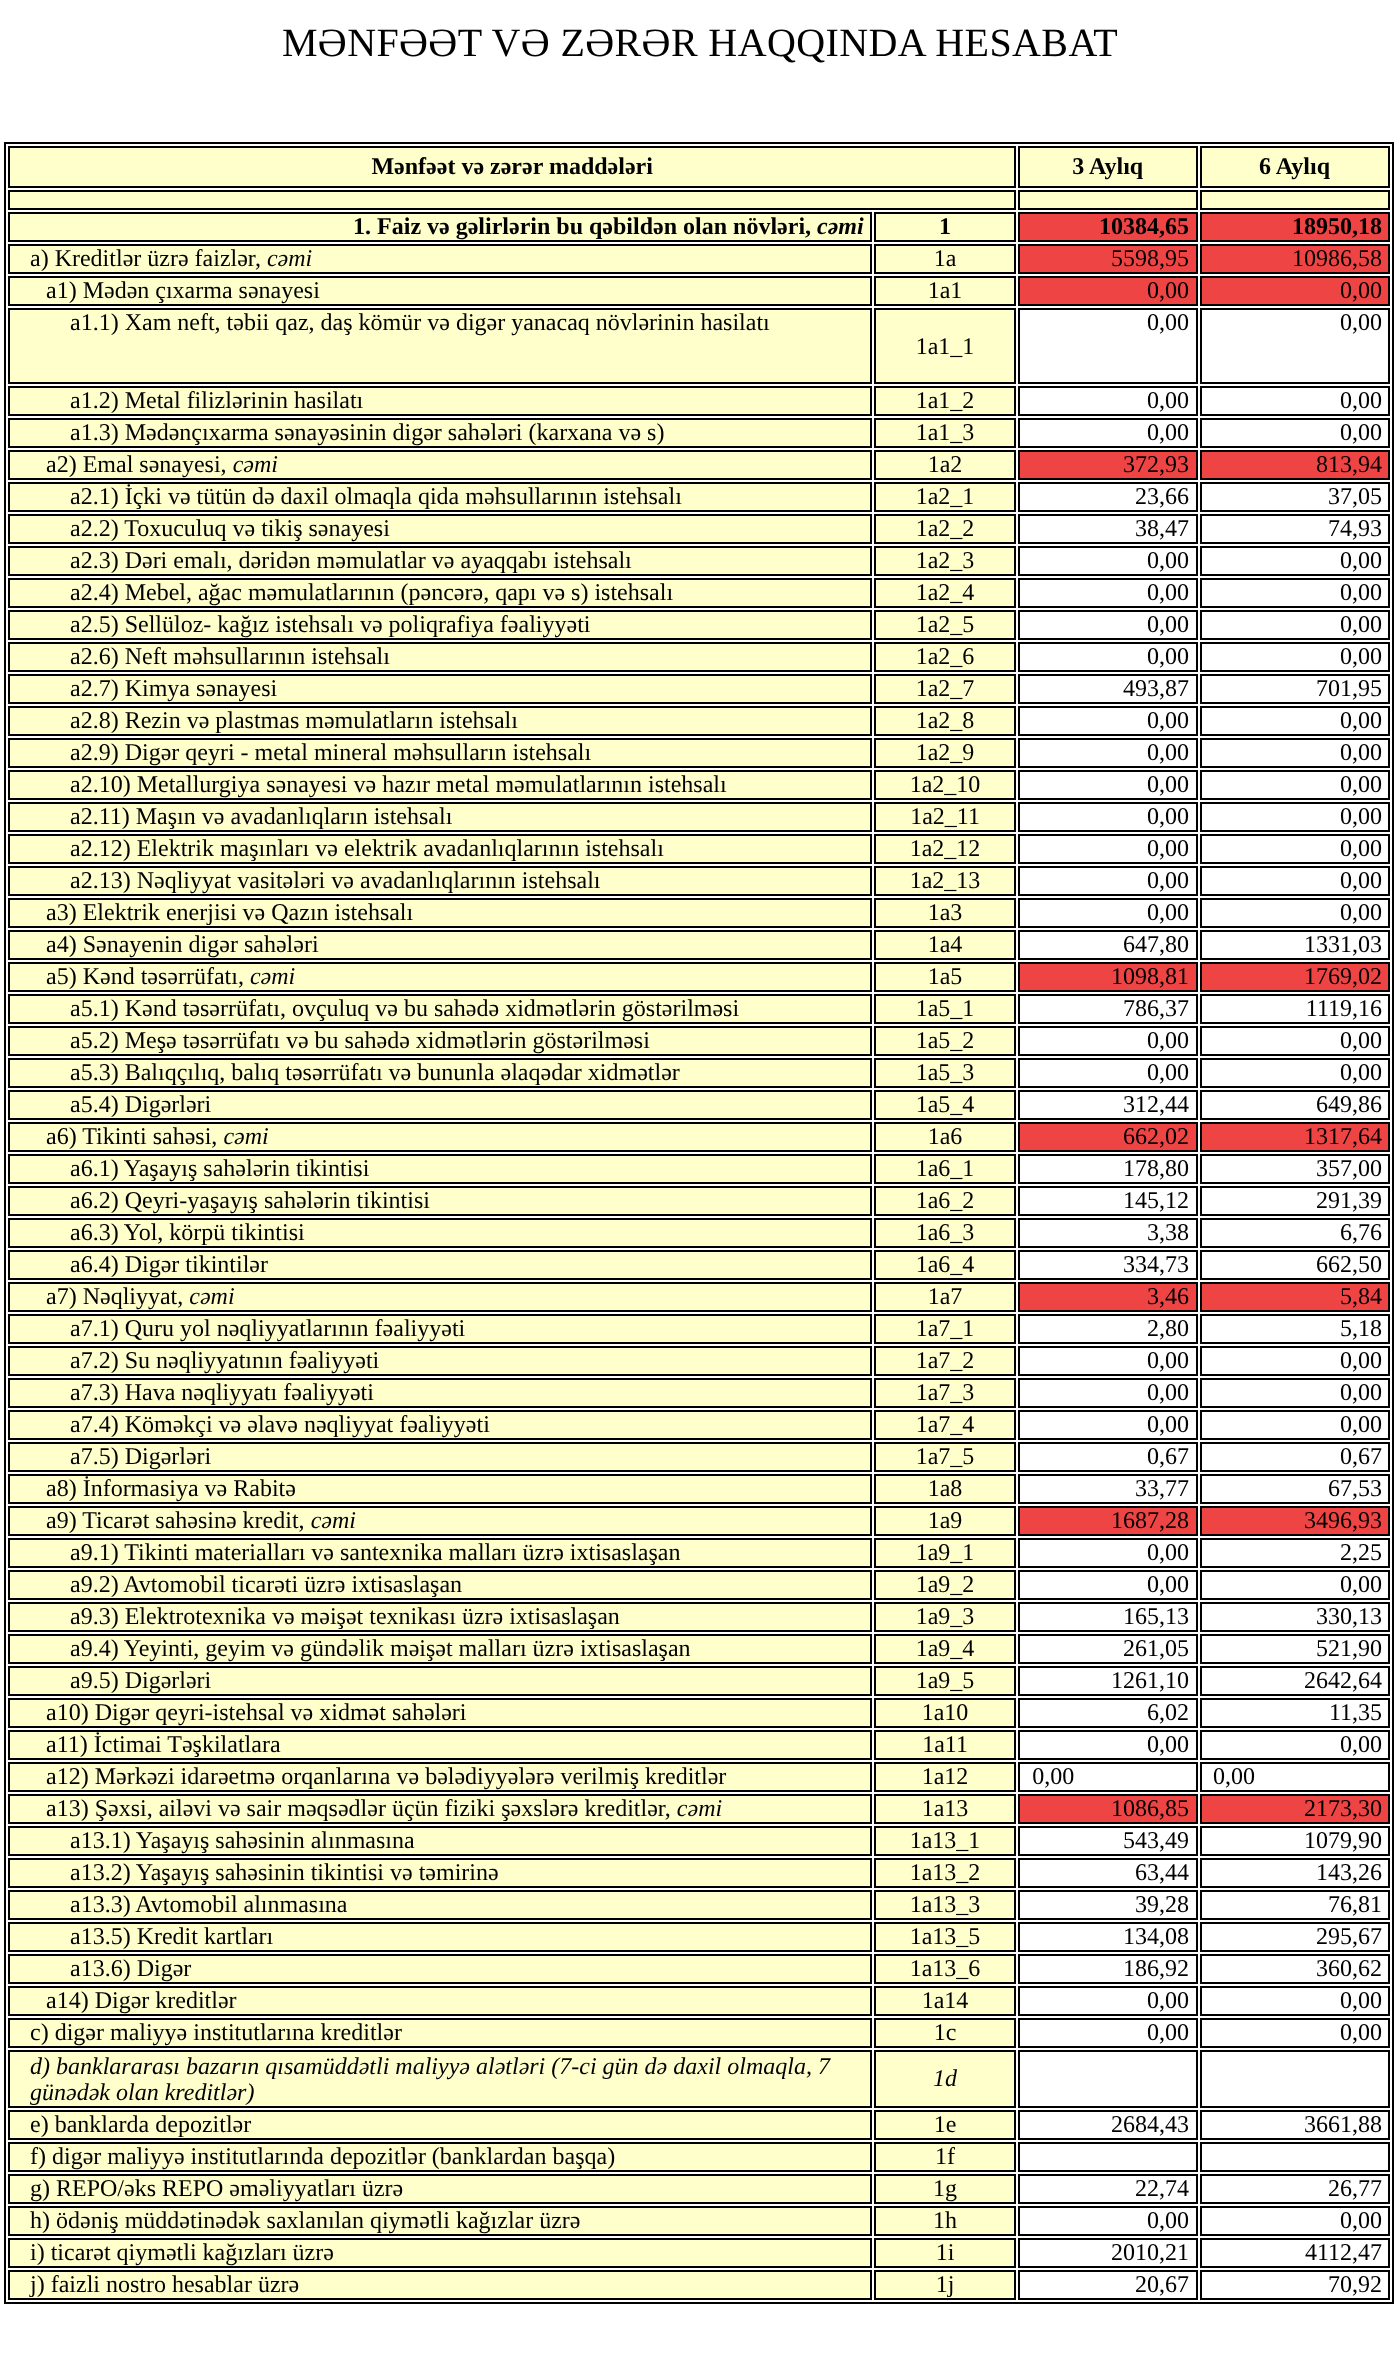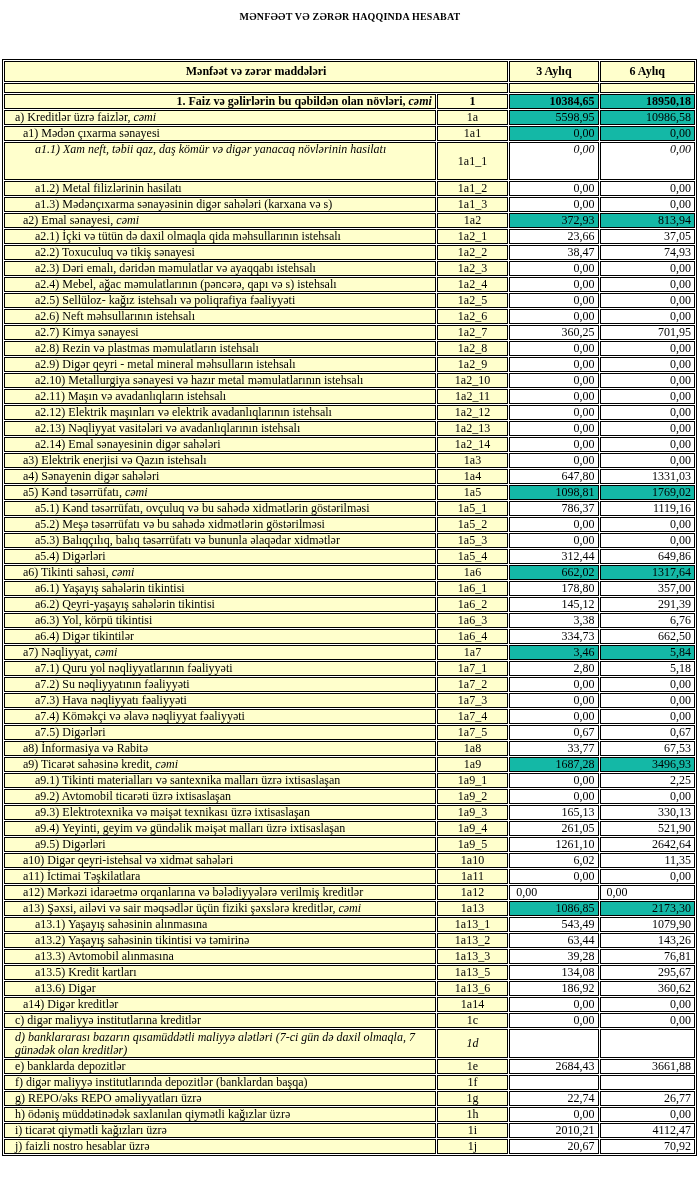--- a/index.html
+++ b/index.html
@@ -6,22 +6,22 @@
     margin: 0;
     padding: 0;
     background: #ffffff;
     width: 700px;
     font-family: "Liberation Serif", serif;
     color: #000000;
   }
   .page { width: 700px; }
   .title {
     text-align: center;
-    font-weight: bold;
-    font-size: 10px;
+    font-weight: normal;
+    font-size: 20px;
     padding-top: 11px;
     margin-bottom: 37px;
     letter-spacing: .2px;
   }
   table.pl {
     table-layout: fixed;
     width: 695px;
     margin-left: 2px;
     border-collapse: separate;
     border-spacing: 1px;
@@ -34,24 +34,24 @@
     font-size: 12px;
     line-height: 13px;
     height: 12px;
     padding: 0 3px;
     overflow: hidden;
     vertical-align: middle;
   }
   tr.hdr td { height: 19px; font-weight: bold; text-align: center; }
   tr.spacer td { height: 8px; }
   td.val { text-align: right; background: #ffffff; }
-  td.val.ylw { background: #14b8a6; }
+  td.val.ylw { background: #ef4444; }
   td.val.left { text-align: left; padding-left: 6px; }
   td.bold { font-weight: bold; text-align: right; }
-  td.vtop { vertical-align: top; font-style: italic; }
+  td.vtop { vertical-align: top; }
   td.lvl1 { padding-left: 4px; }
   td.lvl2 { padding-left: 10px; }
   td.lvl3 { padding-left: 18px; }
   td.lvl4 { padding-left: 30px; }
   td.code { text-align: center; padding: 0 1px; }
 </style>
 </head>
 <body>
 
 <div class="page">
@@ -150,21 +150,21 @@
         </tr>
         <tr>
           <td class="lbl lvl4">a2.6) Neft məhsullarının istehsalı</td>
           <td class="code">1a2_6</td>
           <td class="val">0,00</td>
           <td class="val">0,00</td>
         </tr>
         <tr>
           <td class="lbl lvl4">a2.7) Kimya sənayesi</td>
           <td class="code">1a2_7</td>
-          <td class="val">360,25</td>
+          <td class="val">493,87</td>
           <td class="val">701,95</td>
         </tr>
         <tr>
           <td class="lbl lvl4">a2.8) Rezin və plastmas məmulatların istehsalı</td>
           <td class="code">1a2_8</td>
           <td class="val">0,00</td>
           <td class="val">0,00</td>
         </tr>
         <tr>
           <td class="lbl lvl4">a2.9) Digər qeyri - metal mineral məhsulların istehsalı</td>
@@ -186,26 +186,20 @@
         </tr>
         <tr>
           <td class="lbl lvl4">a2.12) Elektrik maşınları və elektrik avadanlıqlarının istehsalı</td>
           <td class="code">1a2_12</td>
           <td class="val">0,00</td>
           <td class="val">0,00</td>
         </tr>
         <tr>
           <td class="lbl lvl4">a2.13) Nəqliyyat vasitələri və avadanlıqlarının istehsalı</td>
           <td class="code">1a2_13</td>
-          <td class="val">0,00</td>
-          <td class="val">0,00</td>
-        </tr>
-        <tr>
-          <td class="lbl lvl4">a2.14) Emal sənayesinin digər sahələri</td>
-          <td class="code">1a2_14</td>
           <td class="val">0,00</td>
           <td class="val">0,00</td>
         </tr>
         <tr>
           <td class="lbl lvl3">a3) Elektrik enerjisi və Qazın istehsalı</td>
           <td class="code">1a3</td>
           <td class="val">0,00</td>
           <td class="val">0,00</td>
         </tr>
         <tr>

